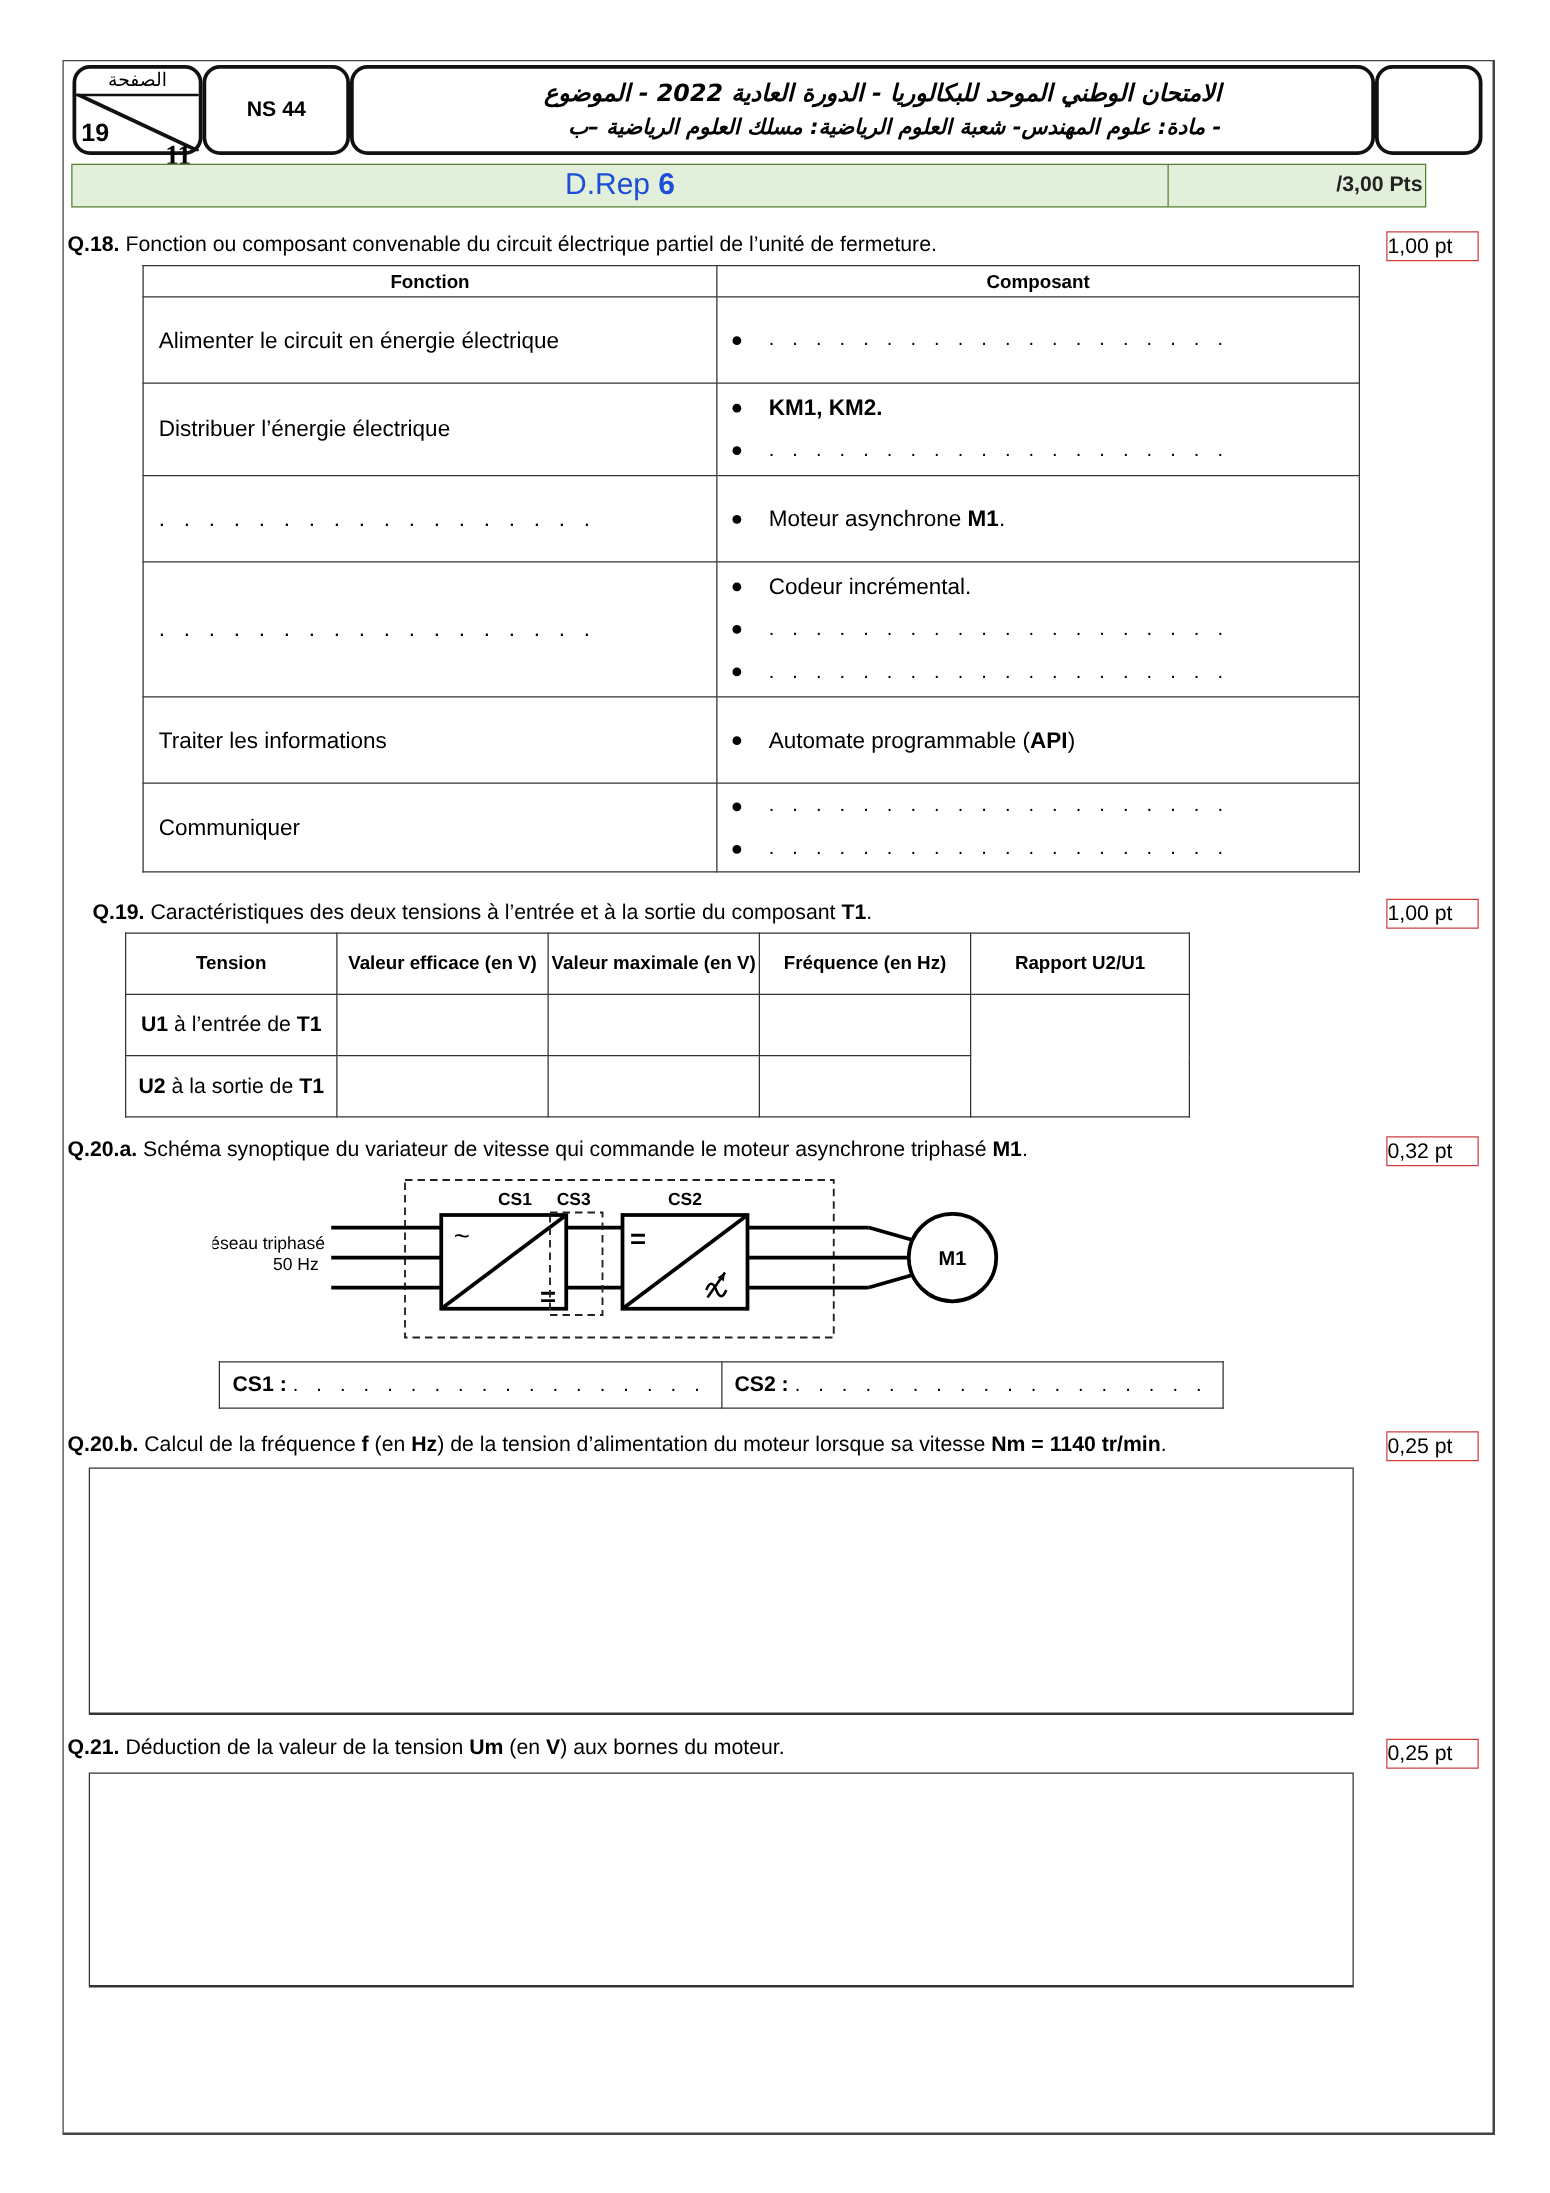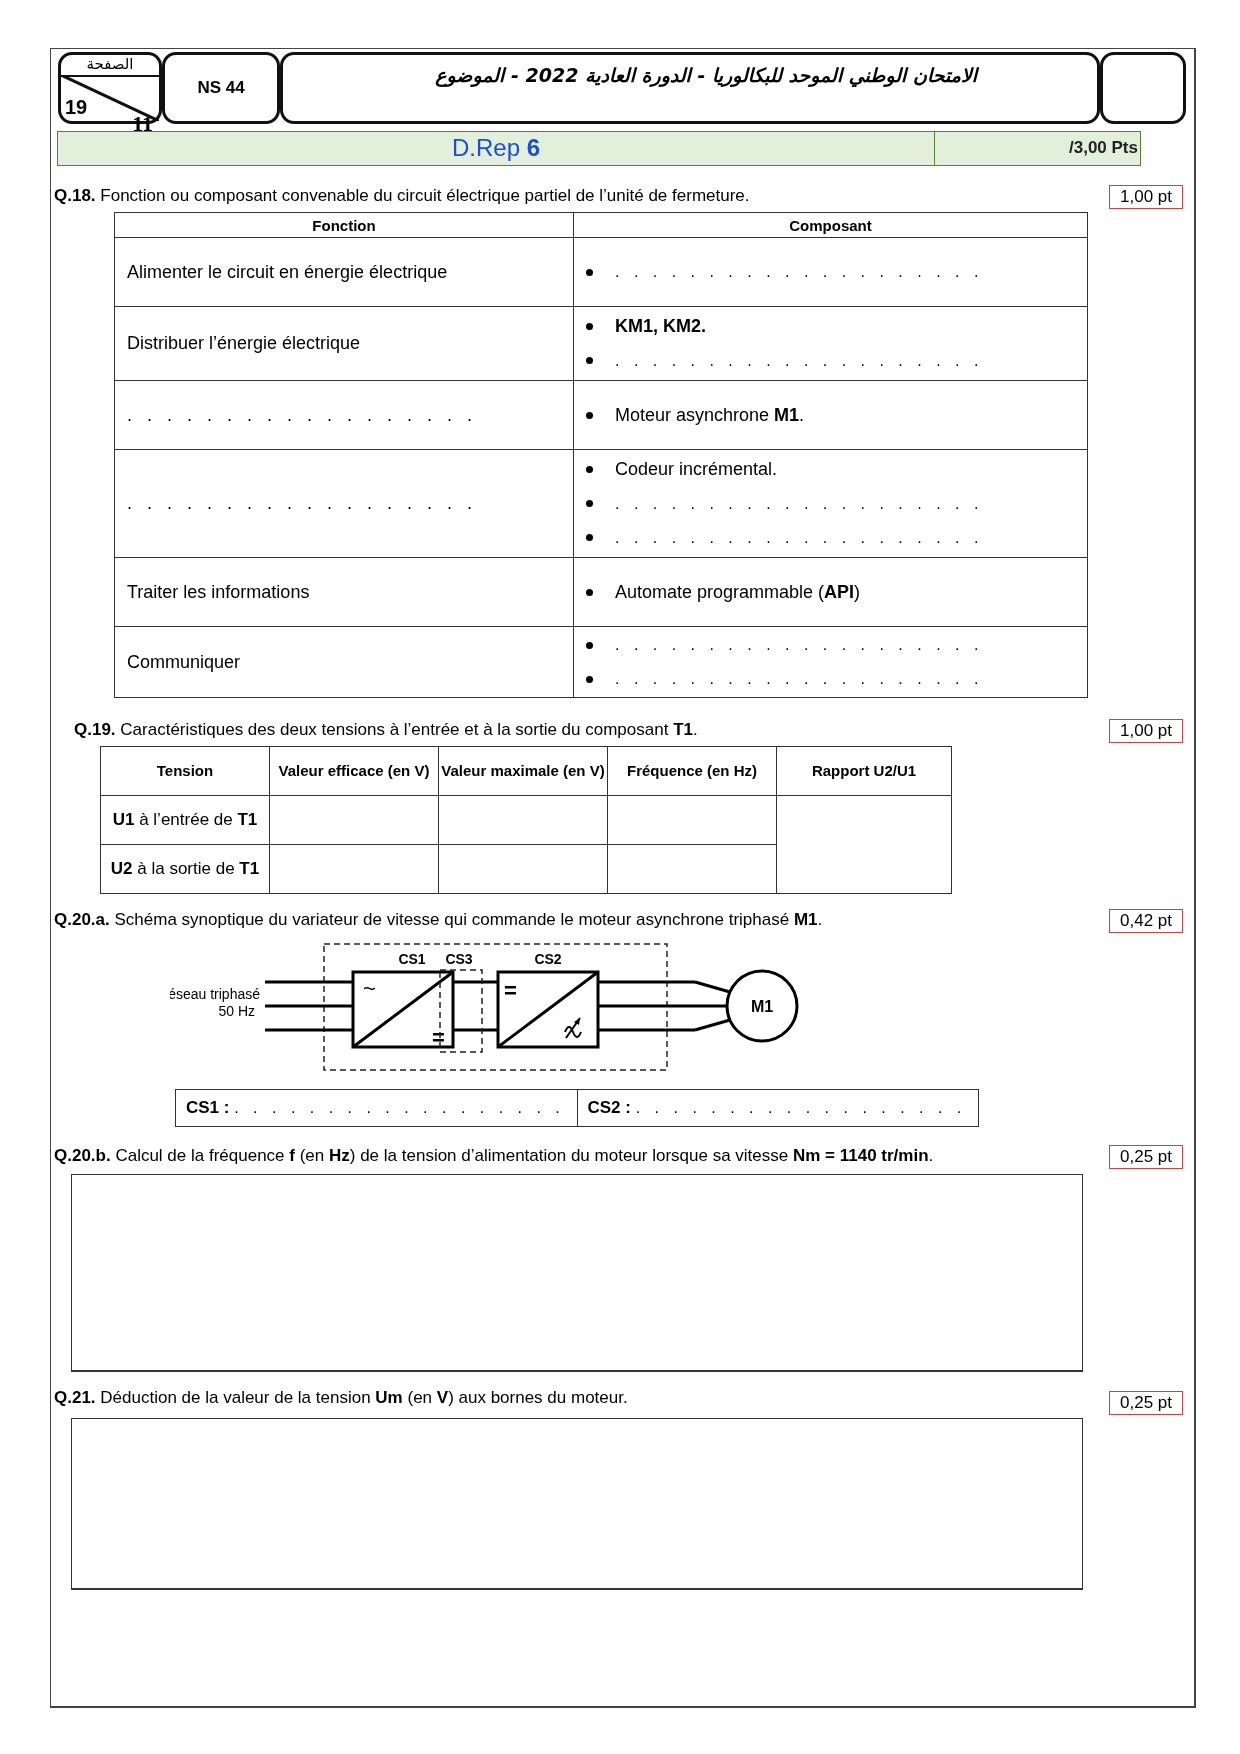--- a/index.html
+++ b/index.html
@@ -21,21 +21,21 @@
 
   
   .drep-bar { position:absolute; left:57px; top:131px; width:1084px; height:35px; background:#e2efda; border:1.5px solid #548235; box-sizing:border-box; }
   .drep-bar .drep-left { position:absolute; left:0; top:0; width:876px; height:100%; border-right:1.5px solid #548235; text-align:center; line-height:32px; font-size:24px; color:#1d4ed8; }
   .drep-bar .drep-left b { font-weight:bold; }
   .drep-bar .drep-right { position:absolute; right:2px; top:0; height:100%; line-height:32px; font-size:17px; font-weight:bold; color:#222; }
 
   
   .q { position:absolute; left:54px; font-size:17px; line-height:20px; }
   .q b { font-weight:bold; }
-  .pts { position:absolute; left:1109px; width:74px; height:24px; border:1.5px solid #d04040; box-sizing:border-box; font-size:17px; line-height:21px; text-align:center; }
+  .pts { position:absolute; left:1109px; width:74px; height:24px; border:1.5px solid #d04040; box-sizing:border-box; font-size:17px; line-height:21px; text-align:left; }
 
   
   table { border-collapse:collapse; position:absolute; }
   .t18 { left:114px; top:212px; width:974px; }
   .t18 td, .t18 th { border:1.5px solid #333; font-size:18px; vertical-align:middle; }
   .t18 th { font-size:15px; height:22px; font-weight:bold; }
   .t18 td.f { width:445px; padding-left:12px; }
   .t18 td.c { padding-left:10px; }
   .bul { display:flex; align-items:center; height:34px; }
   .bul .dot { width:7px; height:7px; border-radius:50%; background:#000; margin-right:22px; margin-left:2px; }
@@ -64,20 +64,21 @@
   <div class="label">الصفحة</div>
   <svg class="diag" viewBox="0 0 98 46">
     <line x1="0" y1="0" x2="98" y2="46" stroke="#111" stroke-width="3"></line>
   </svg>
   <span class="cur">11</span>
   <span class="tot">19</span>
 </div>
 <div class="hbox code-box">NS 44</div>
 <div class="hbox title-box">
   <div class="l1">الامتحان الوطني الموحد للبكالوريا - الدورة العادية 2022 - الموضوع</div>
+  <div class="l2">- مادة: علوم المهندس- شعبة العلوم الرياضية: مسلك العلوم الرياضية –ب</div>
 </div>
 <div class="hbox blank-box"></div>
 
 <div class="drep-bar">
   <div class="drep-left"><span>D.Rep </span><b>6</b></div>
   <div class="drep-right">/3,00 Pts</div>
 </div>
 
 <div class="q" style="top:186px;"><b>Q.18.</b><span> Fonction ou composant convenable du circuit électrique partiel de l’unité de fermeture.</span></div>
 <div class="pts" style="top:185px;">1,00 pt</div>
@@ -183,21 +184,21 @@
   <tr>
     <td><b>U2</b><span> à la sortie de </span><b>T1</b></td>
     <td></td>
     <td></td>
     <td></td>
   </tr>
 </tbody>
   </table>
 
 <div class="q" style="top:910px;"><b>Q.20.a.</b><span> Schéma synoptique du variateur de vitesse qui commande le moteur asynchrone triphasé </span><b>M1</b>.</div>
-<div class="pts" style="top:909px;">0,42 pt</div>
+<div class="pts" style="top:909px;">0,32 pt</div>
 
 <svg class="diagram" viewBox="0 0 760 140">
 
   <rect x="154" y="4" width="343" height="126" fill="none" stroke="#222" stroke-width="1.5" stroke-dasharray="6,4"></rect>
 
   <line x1="95" y1="42" x2="185" y2="42" stroke="#000" stroke-width="3"></line>
   <line x1="95" y1="66" x2="185" y2="66" stroke="#000" stroke-width="3"></line>
   <line x1="95" y1="90" x2="185" y2="90" stroke="#000" stroke-width="3"></line>
   <text x="90" y="59" text-anchor="end" font-size="14" font-family="Liberation Sans, sans-serif">Réseau triphasé</text>
   <text x="85" y="76" text-anchor="end" font-size="14" font-family="Liberation Sans, sans-serif">50 Hz</text>

